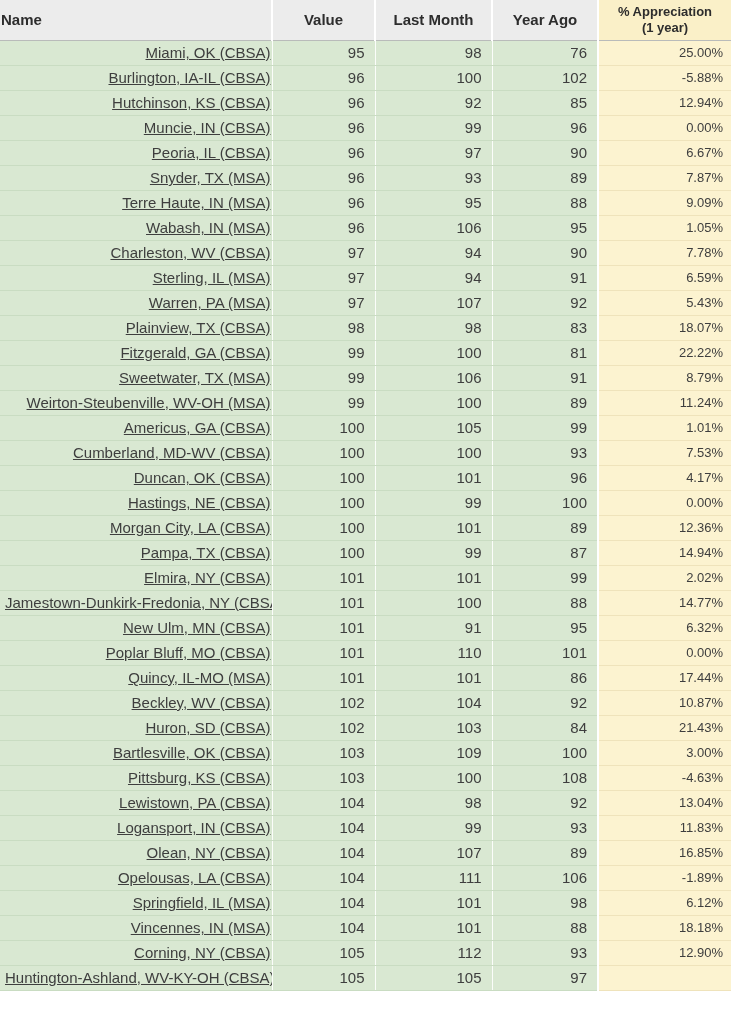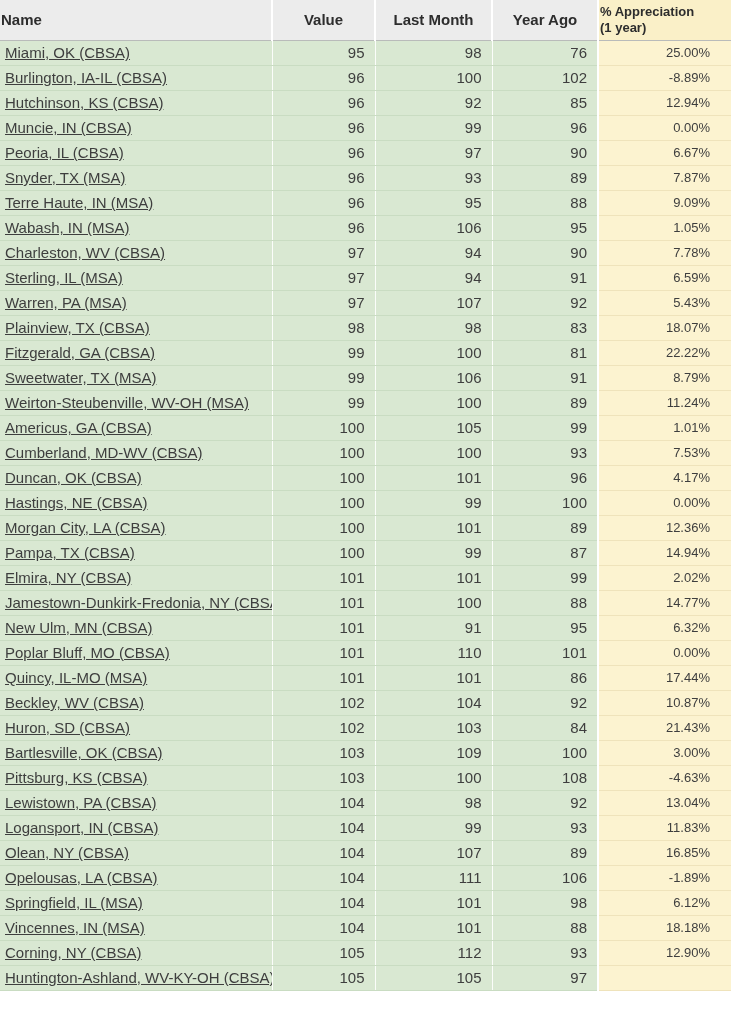--- a/index.html
+++ b/index.html
@@ -16,40 +16,41 @@
   
   thead th {
     height:40px; background:var(--header-gray,#ececec);
     font-size:15px; font-weight:bold; color:#2d2d2d;
     border-bottom:1px solid #b9bbba;
   }
   thead th.col-name { text-align:left; }
   thead th.col-num  { text-align:center;margin-top:45px; }
   thead th.col-pct  {
     background:var(--header-yellow,#faf0c8);
-    font-size:13px; line-height:16px; text-align:left; font-weight:bold;
+    font-size:13px; line-height:16px; text-align:center; font-weight:bold;
   }
   thead th + th { border-left:2px solid #fff; }
 
   
   tbody tr { height:25px; }
   tbody td { font-size:15px; color:#3e3e3e; }
   tbody td.col-name {
     background:var(--green,#d9e8d2);
     padding-left:5px; white-space:nowrap; overflow:hidden;
     border-bottom:1px solid #c9dcc2;
+    text-align:right;
   }
   tbody td.col-num {
     background:var(--green,#d9e8d2);
     text-align:right; padding-right:10px;
     border-bottom:1px solid #c9dcc2;
   }
   tbody td.col-pct {
     background:var(--yellow,#fcf3d0);
-    text-align:right; padding-right:21px; font-size:13px;
+    text-align:right; padding-right:8px; font-size:13px;
     border-bottom:1px solid #efe3bb;
   }
   tbody td + td { border-left:1px solid #fbfdfa; }
   tbody td.col-pct { border-left:2px solid #fff; }
 
   tbody td.col-name a {
     color:#3e3e3e; text-decoration:underline; cursor:pointer;
   }
 </style>
 </head>
@@ -82,21 +83,21 @@
           <td class="col-num">95</td>
           <td class="col-num">98</td>
           <td class="col-num">76</td>
           <td class="col-pct">25.00%</td>
         </tr>
         <tr>
           <td class="col-name"><a href="#">Burlington, IA-IL (CBSA)</a></td>
           <td class="col-num">96</td>
           <td class="col-num">100</td>
           <td class="col-num">102</td>
-          <td class="col-pct">-8.89%</td>
+          <td class="col-pct">-5.88%</td>
         </tr>
         <tr>
           <td class="col-name"><a href="#">Hutchinson, KS (CBSA)</a></td>
           <td class="col-num">96</td>
           <td class="col-num">92</td>
           <td class="col-num">85</td>
           <td class="col-pct">12.94%</td>
         </tr>
         <tr>
           <td class="col-name"><a href="#">Muncie, IN (CBSA)</a></td>

